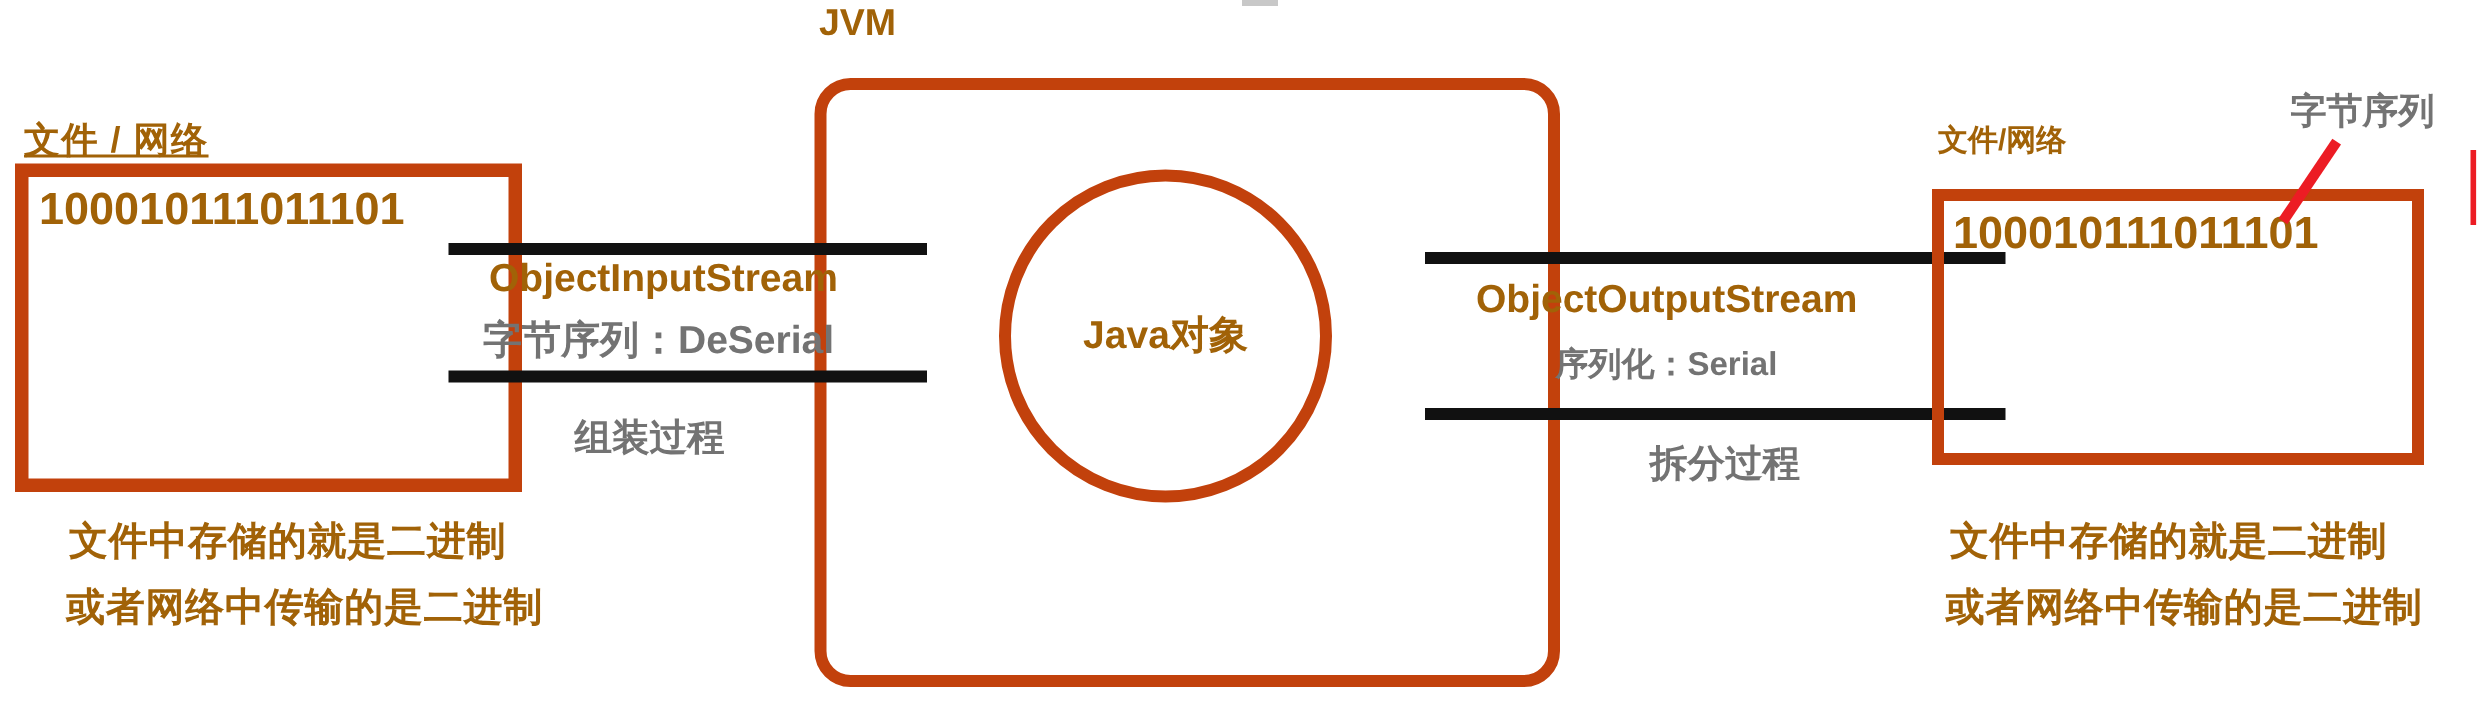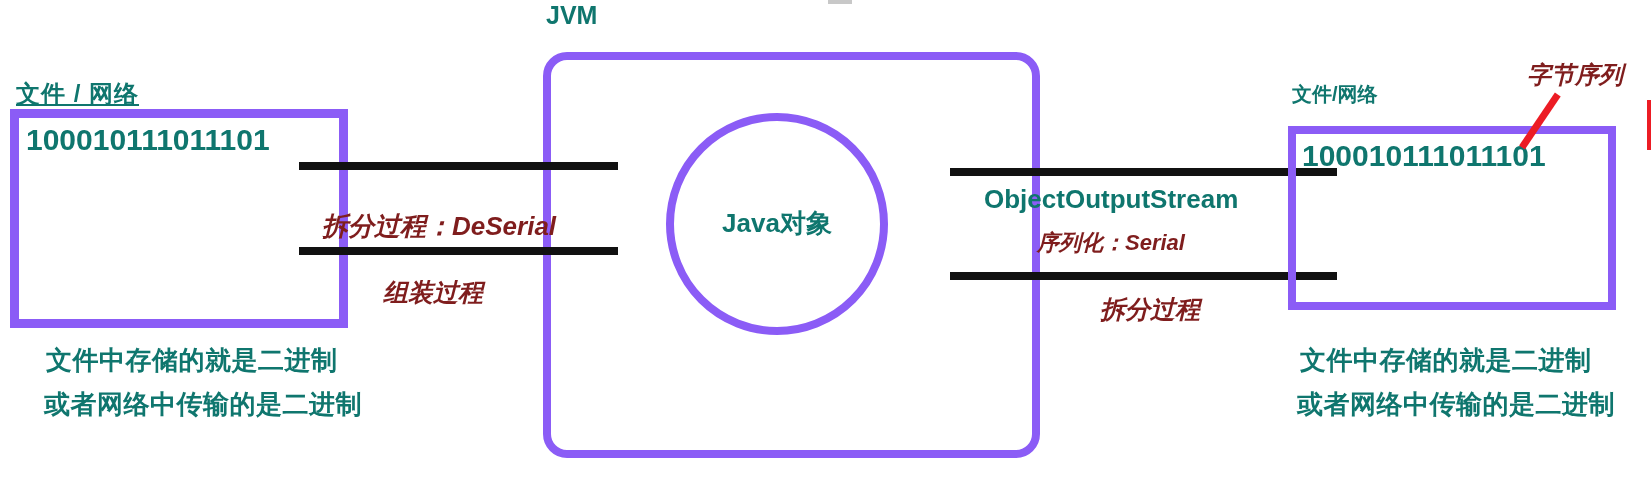--- a/index.html
+++ b/index.html
@@ -7,27 +7,27 @@
     position:relative;
     width:1651px; height:481px;
     background:#ffffff;
     font-family:"Liberation Sans","DejaVu Sans",sans-serif;
     overflow:hidden;
   }
   .t {
     position:absolute;
     font-weight:bold;
     white-space:nowrap;
-    color:#0f766e;
+    color:#a16207;
     line-height:1.05;
   }
-  .red { color:#7f1d1d;font-style:italic; }
+  .red { color:#737373; }
   .box {
     position:absolute;
-    border:8px solid #8b5cf6;
+    border:8px solid #c2410c;
     box-sizing:border-box;
     background:transparent;
   }
   .hline {
     position:absolute;
     background:#111111;
     height:8px;
   }
   .callout-line {
     position:absolute;
@@ -50,21 +50,22 @@
               display:flex; align-items:center; justify-content:center;">
     <span class="t" style="position:static; font-size:26px;">Java对象</span>
   </div>
 
   <div class="t" style="left:16px; top:81px; font-size:24px; letter-spacing:1px;text-decoration:underline;">文件 / 网络</div>
   <div class="box" style="left:10px; top:109px; width:338px; height:219px; border-width:9px;"></div>
   <div class="t" style="left:26px; top:124px; font-size:30px;">100010111011101</div>
 
   <div class="hline" style="left:299px; top:162px; width:319px;"></div>
   <div class="hline" style="left:299px; top:247px; width:319px;"></div>
-  <div class="t red" style="left:322px; top:213px; font-size:26px;">拆分过程：DeSerial</div>
+  <div class="t" style="left:326px; top:172px; font-size:26px;">ObjectInputStream</div>
+  <div class="t red" style="left:322px; top:213px; font-size:26px;">字节序列：DeSerial</div>
   <div class="t red" style="left:383px; top:279px; font-size:25px;">组装过程</div>
 
   <div class="hline" style="left:950px; top:168px; width:387px;"></div>
   <div class="hline" style="left:950px; top:272px; width:387px;"></div>
   <div class="t" style="left:984px; top:186px; font-size:26px;">ObjectOutputStream</div>
   <div class="t red" style="left:1037px; top:231px; font-size:22px;">序列化：Serial</div>
   <div class="t red" style="left:1100px; top:296px; font-size:25px;">拆分过程</div>
 
   <div class="t" style="left:1292px; top:84px; font-size:20px;">文件/网络</div>
   <div class="box" style="left:1288px; top:126px; width:328px; height:184px;"></div>

